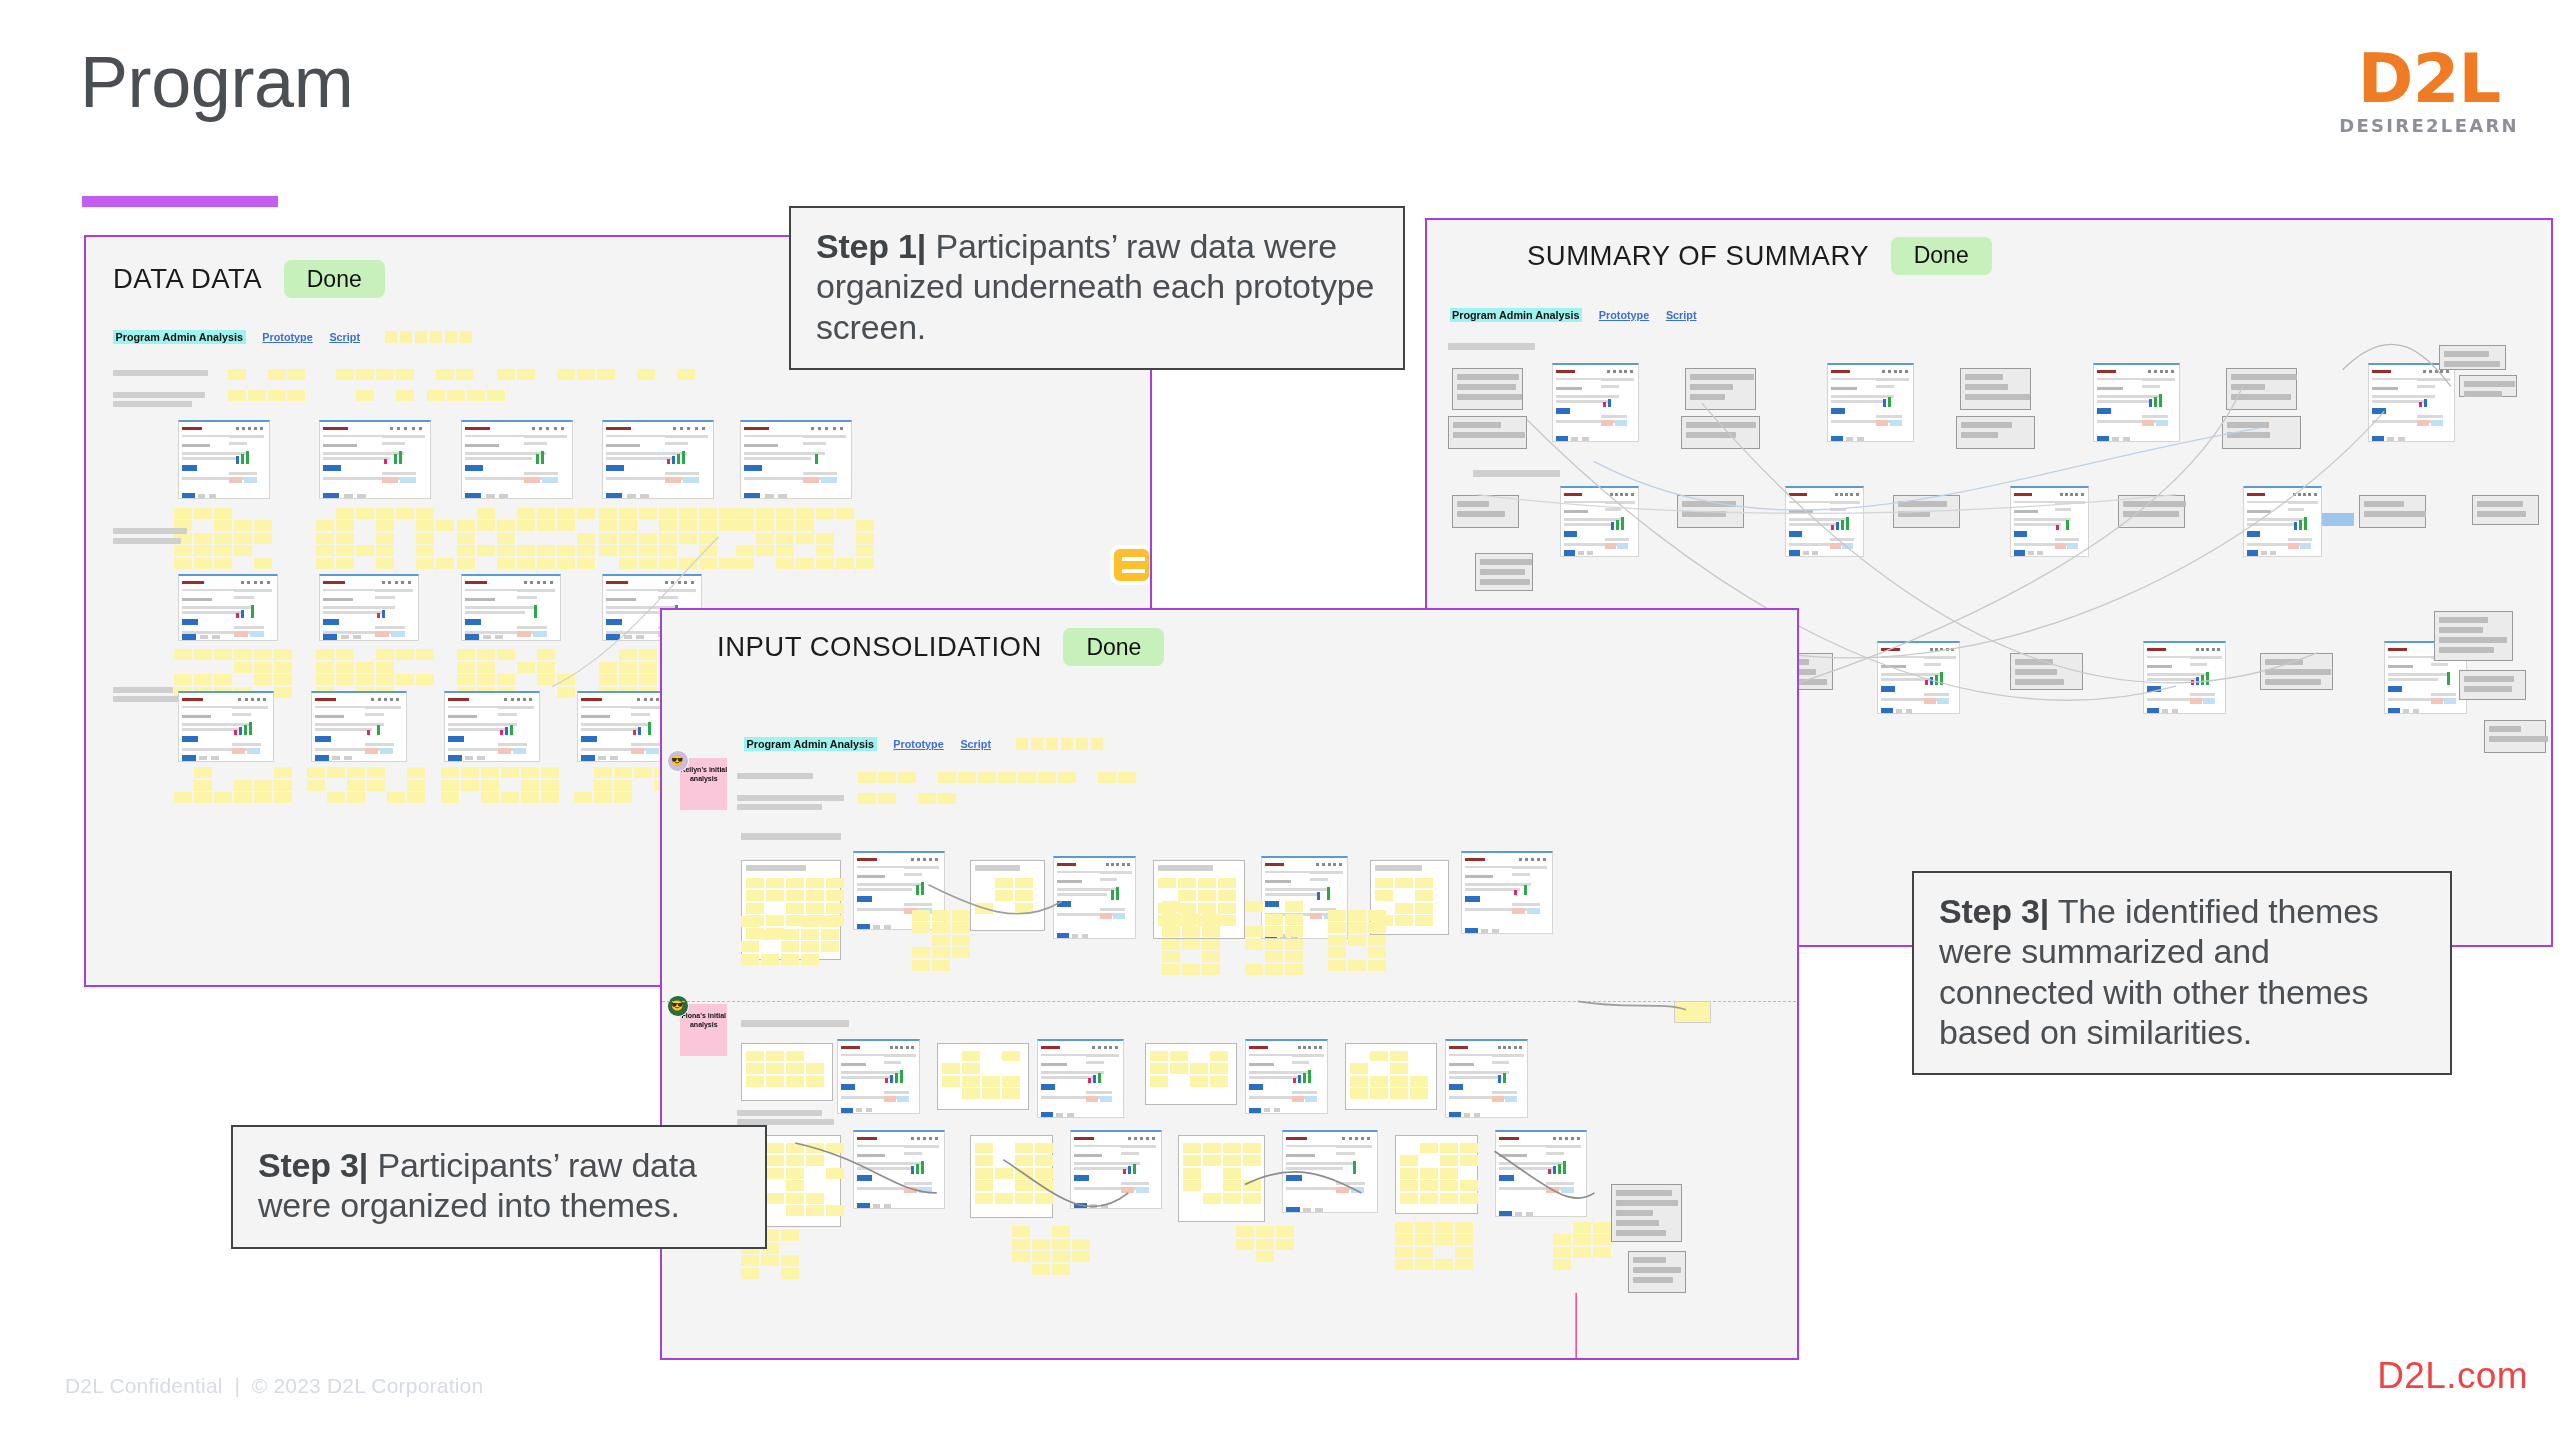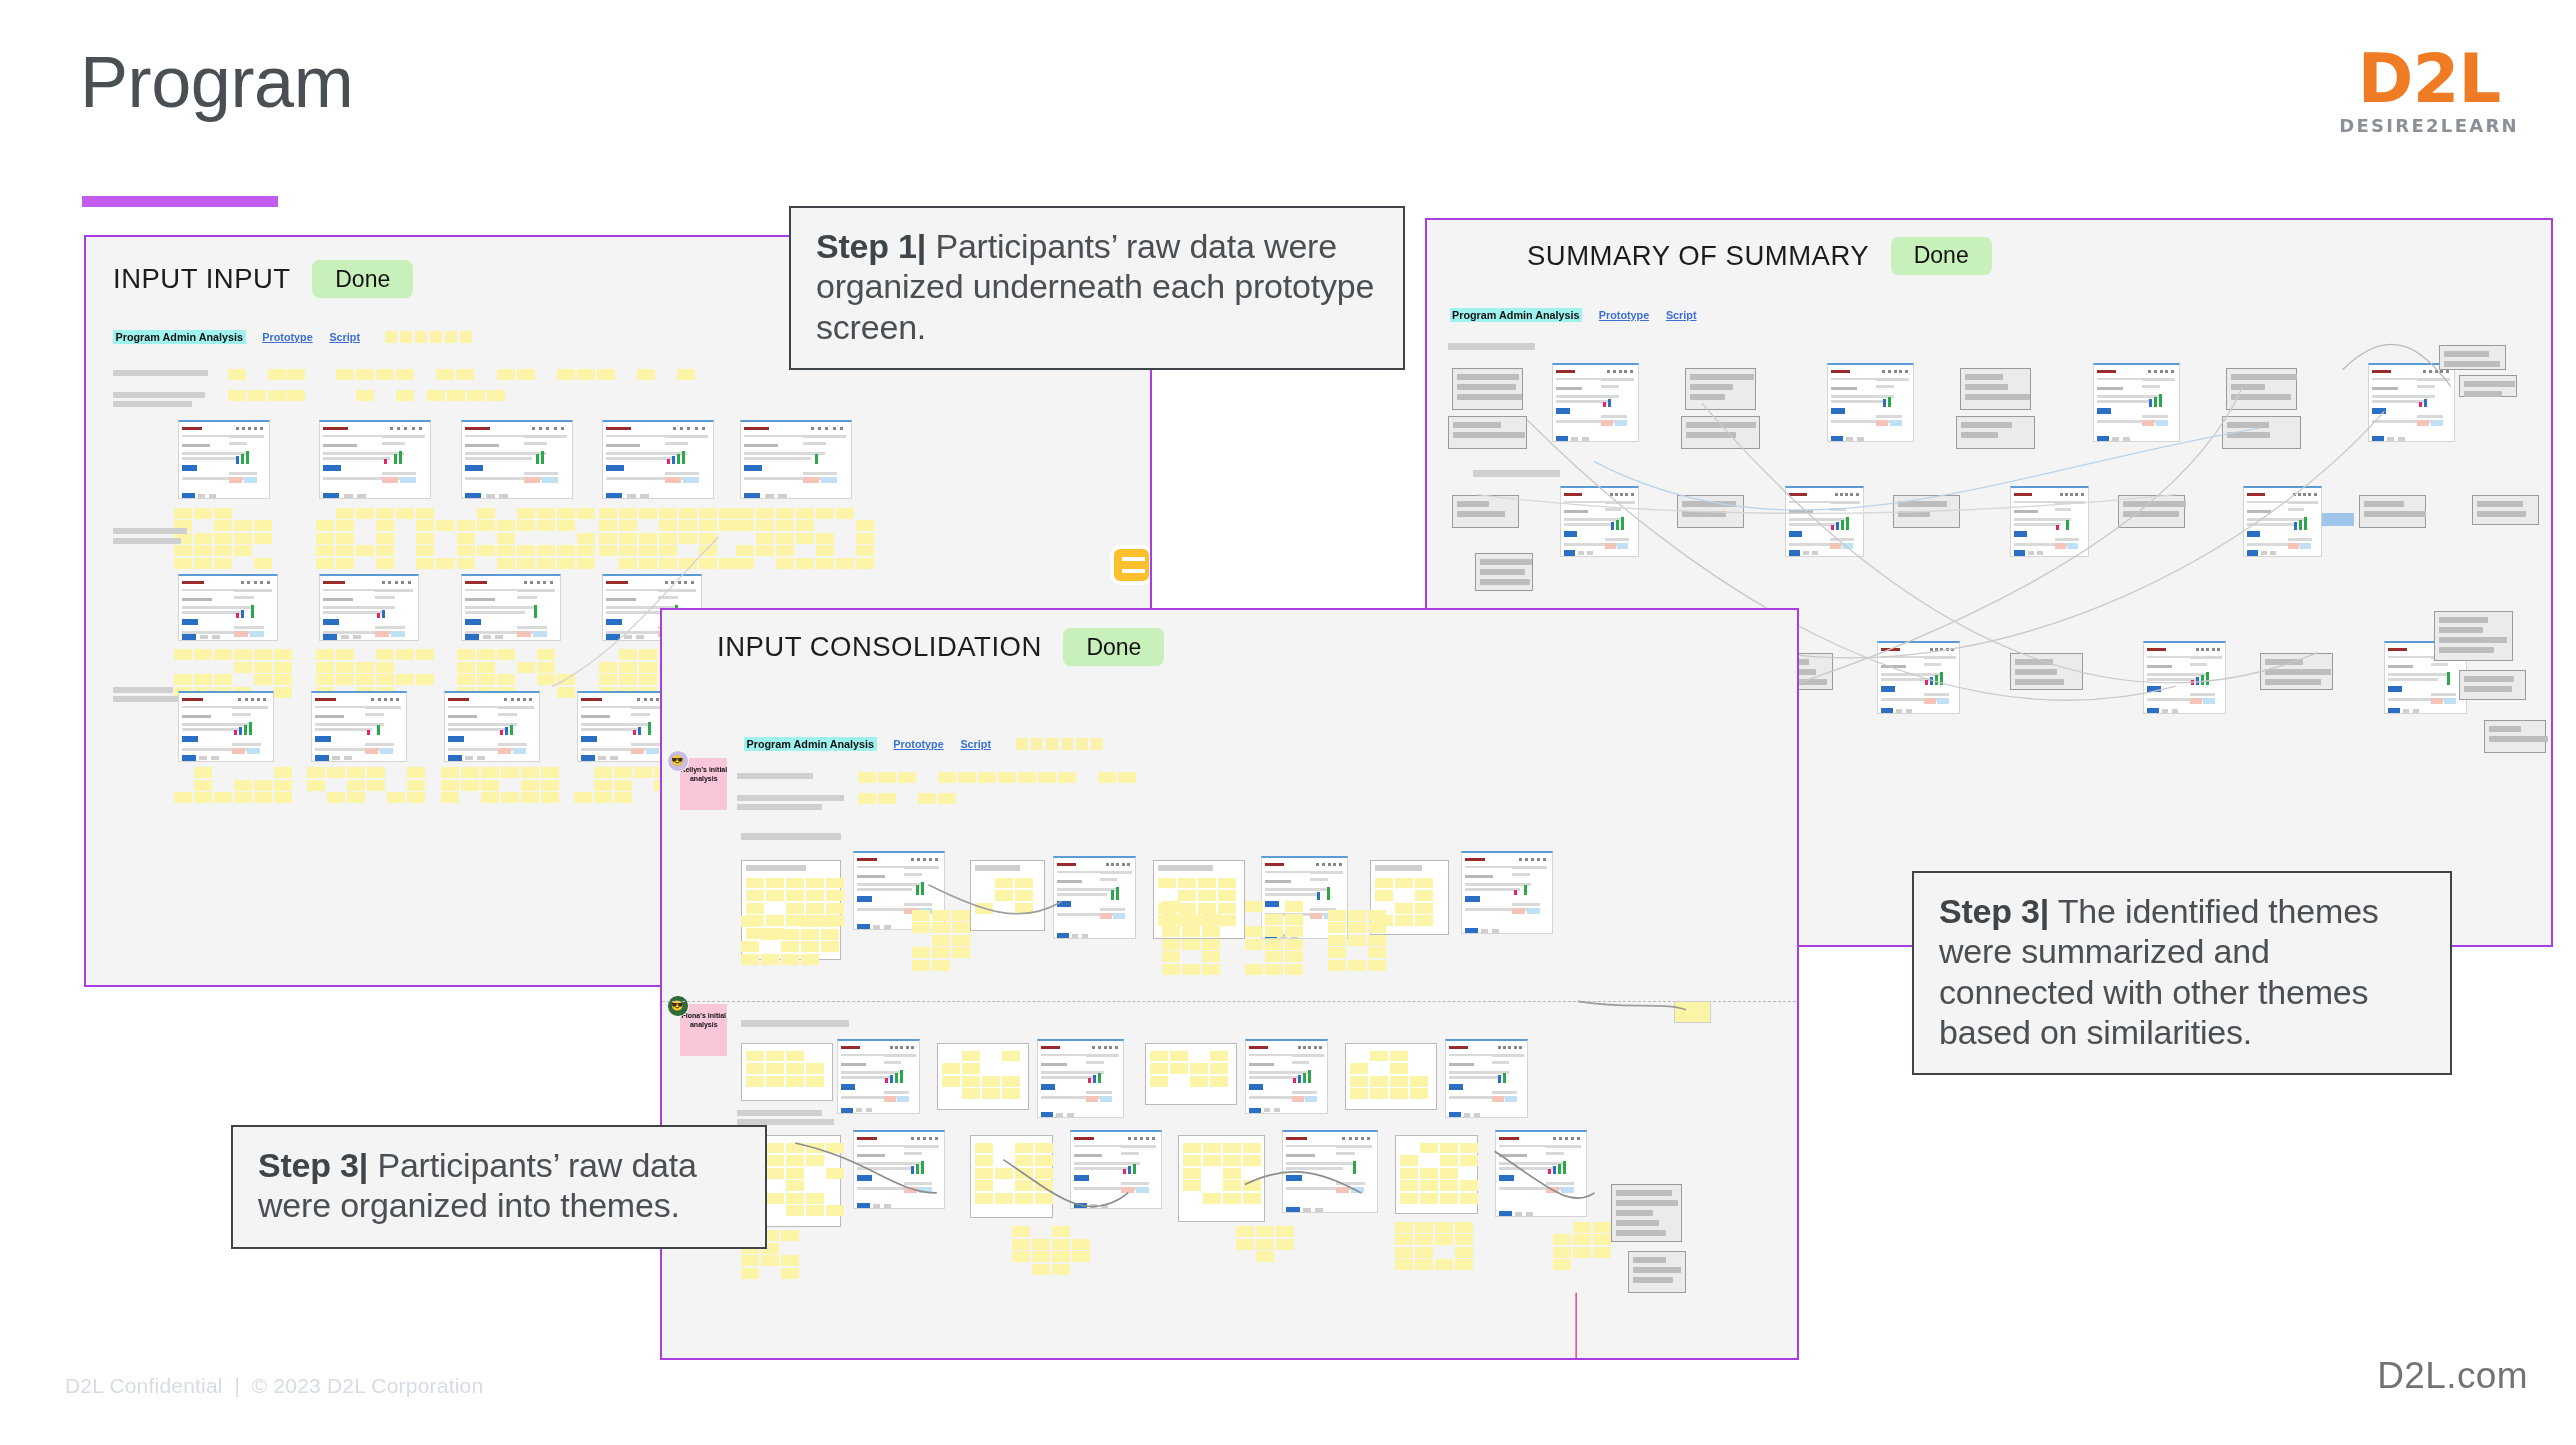--- a/index.html
+++ b/index.html
@@ -37,21 +37,21 @@
   }
 
   
   .footer-left {
     position: absolute; left: 65px; top: 1374px;
     font-size: 21px; color: #d6dce4; letter-spacing: 0.2px;
   }
   .footer-left .sep { margin: 0 11.7px; }
   .footer-right {
     position: absolute; right: 48px; top: 1355px;
-    font-size: 37px; color: #737373; letter-spacing: 0.4px;
+    font-size: 37px; color: #ef4444; letter-spacing: 0.4px;
   }
 
   
   .panel {
     position: absolute;
     background: #f4f4f4;
     border: 2.5px solid #a93ee0;
     overflow: hidden;
   }
   .panel-header {
@@ -561,21 +561,21 @@
         <path d="M 980 200 C 900 380, 600 520, 300 600" stroke="#c9c9c9" fill="none" stroke-width="1.6"></path>
         <path d="M 1150 230 C 1000 400, 700 560, 420 520" stroke="#c9c9c9" fill="none" stroke-width="1.6"></path>
         <path d="M 60 330 C 300 360, 600 360, 900 330" stroke="#d6d6d6" fill="none" stroke-width="1.6"></path>
         <path d="M 1100 180 C 1160 120, 1200 160, 1230 200" stroke="#b9b9b9" fill="none" stroke-width="1.6"></path>
       </svg>
     </div>
 </div>
 
 <div class="panel" id="p-input" style="left:84px; top:235px; width:1068px; height:752px; z-index:3;">
   <div class="panel-header" style="left:27px; top:23px;">
-    <div class="panel-title">INPUT INPUT</div>
+    <div class="panel-title">DATA DATA</div>
     <div class="done-badge">Done</div>
   </div>
   <div class="board-tabs" style="left:27px; top:93px;">
     <span class="tab-active">Program Admin Analysis</span>
     <span class="tab-link">Prototype</span>
     <span class="tab-link">Script</span>
     <span class="tab-chips">
       <i></i>
         <i></i>
         <i></i>

